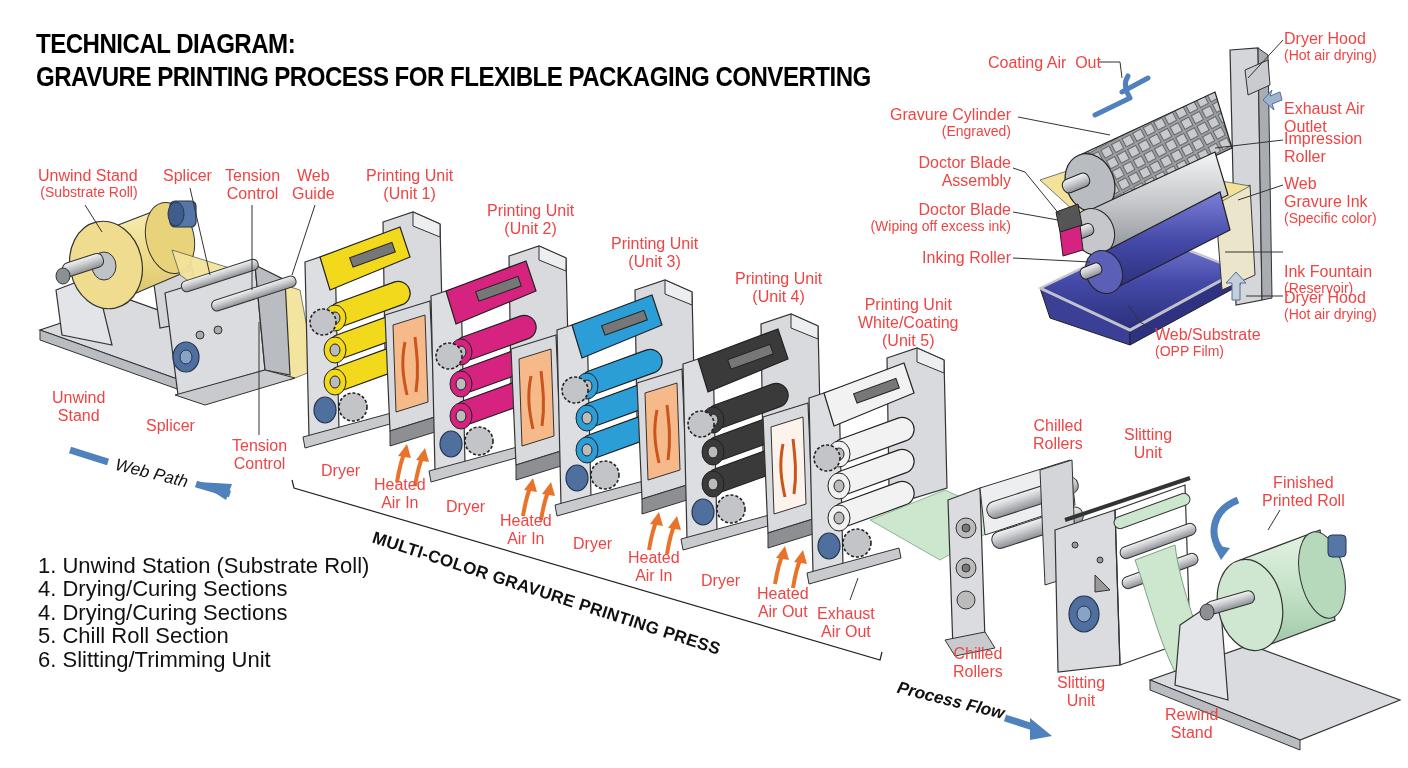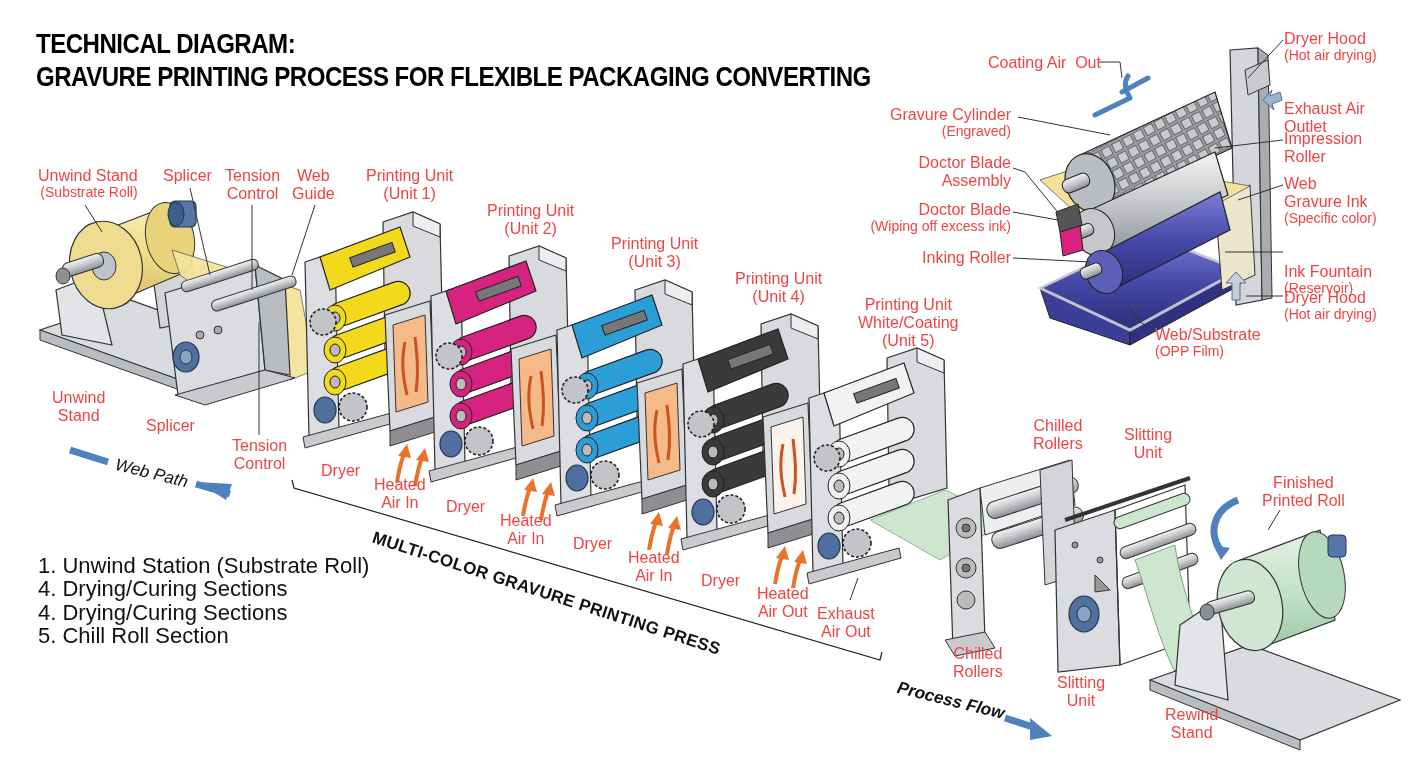--- a/index.html
+++ b/index.html
@@ -498,13 +498,14 @@
 <div class="lbl left" style="left:1155px;top:326px;">
   <span>Web/Substrate</span>
   <span class="sub">(OPP Film)</span>
 </div>
 
 <div class="legend">
   <div>1. Unwind Station (Substrate Roll)</div>
   <div>4. Drying/Curing Sections</div>
   <div>4. Drying/Curing Sections</div>
   <div>5. Chill Roll Section</div>
+  <div>6. Slitting/Trimming Unit</div>
 </div>
 
 </body></html>

